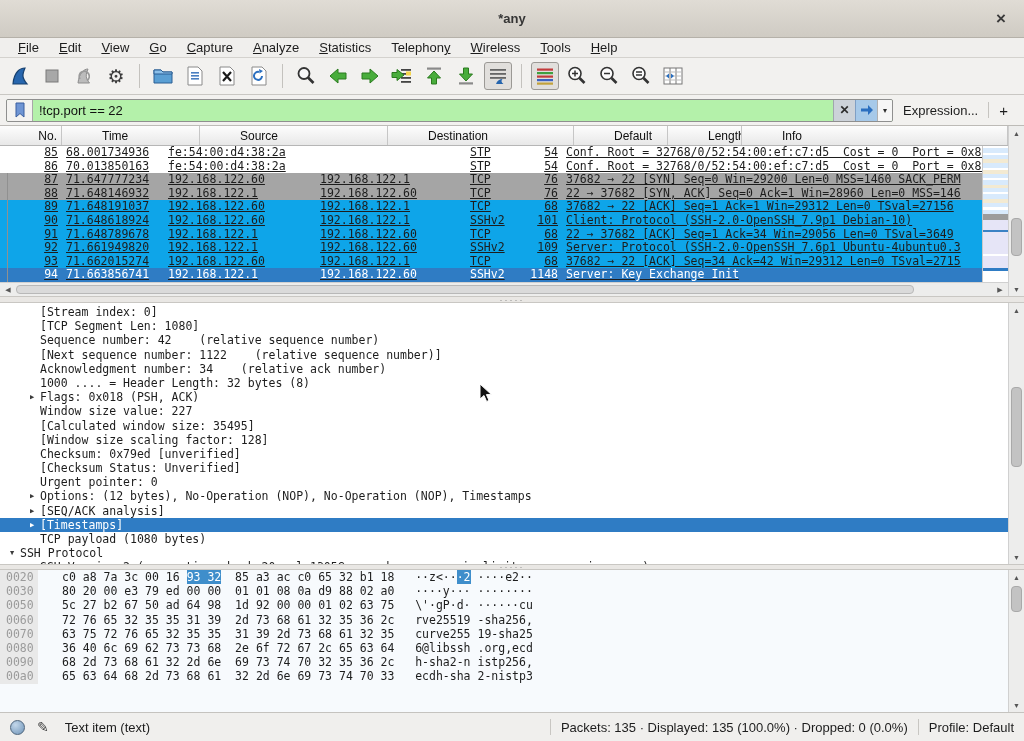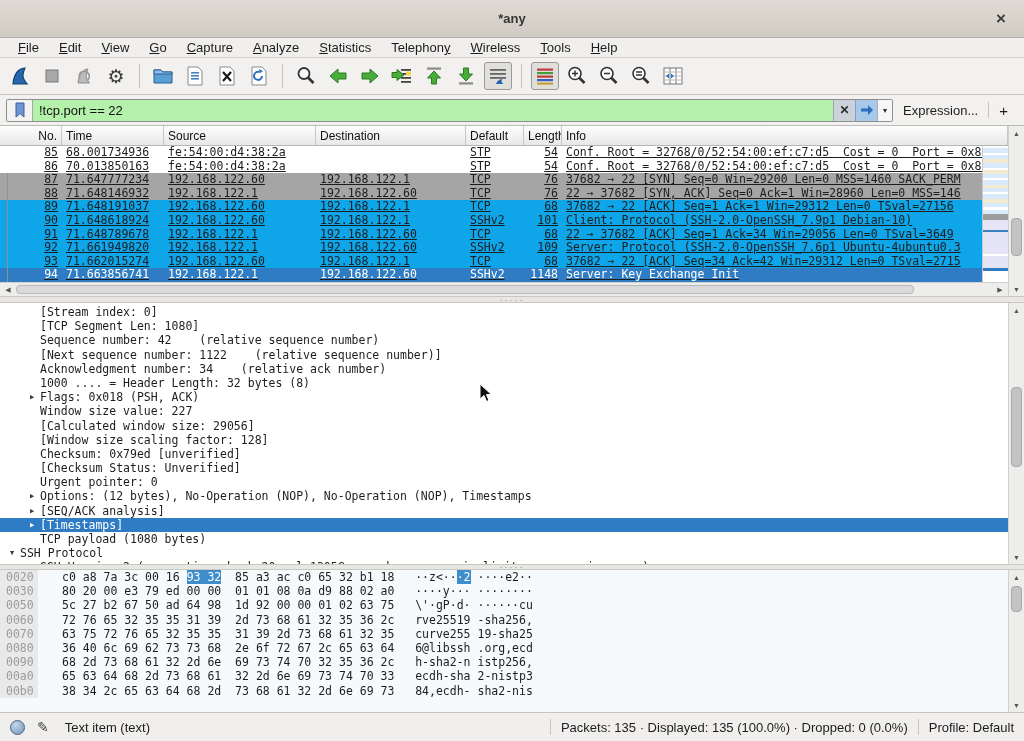--- a/index.html
+++ b/index.html
@@ -59,21 +59,21 @@
   .fcaret { width:15px; background:#f6f6f6; border-left:1px solid #b0b0b0; font-size:8px; }
   .expression { font-size:13px; padding:0 10px; white-space:nowrap; }
   .fsep { width:1px; height:16px; background:#c6c4c0; }
   .fplus { font-size:15px; padding:0 10px; }
 
   
   .list-wrap { display:flex; height:170px; }
   .list-col { width:1008px; display:flex; flex-direction:column; }
   .list-header {
     height:20px; display:flex; background:linear-gradient(#fdfdfd,#e8e8e8);
-    border-bottom:1px solid #b6b6b6; font-size:12px; color:#101010;
+    border-bottom:1px solid #b6b6b6; font-size:12px; color:#101010;gap:36px;
   }
   .hcell { padding:3px 4px 0 4px; border-right:1px solid #c6c6c6; overflow:hidden; white-space:nowrap; flex-shrink:0; }
   .list-rows { height:136px; position:relative; overflow:hidden; background:#fff;
     font-family:"DejaVu Sans Mono", monospace; font-size:11.5px;text-decoration:underline; }
   .prow { display:flex; height:13.6px; line-height:13.6px; white-space:pre; position:relative; }
   .prow.stream::before { content:''; position:absolute; left:7px; top:0; bottom:0; width:1px; background:#909090; }
   .cell { padding:0 4px; overflow:hidden; flex-shrink:0; }
   .c-no   { width:62px;  text-align:right; }
   .c-time { width:102px; }
   .c-src  { width:152px; }
@@ -400,21 +400,21 @@
 <div class="details-wrap">
   <div class="details">
       <div class="dline"><span class="arr ind1"></span><span>[Stream index: 0]</span></div>
       <div class="dline"><span class="arr ind1"></span><span>[TCP Segment Len: 1080]</span></div>
       <div class="dline"><span class="arr ind1"></span><span>Sequence number: 42    (relative sequence number)</span></div>
       <div class="dline"><span class="arr ind1"></span><span>[Next sequence number: 1122    (relative sequence number)]</span></div>
       <div class="dline"><span class="arr ind1"></span><span>Acknowledgment number: 34    (relative ack number)</span></div>
       <div class="dline"><span class="arr ind1"></span><span>1000 .... = Header Length: 32 bytes (8)</span></div>
       <div class="dline"><span class="arr ind1">▶</span><span>Flags: 0x018 (PSH, ACK)</span></div>
       <div class="dline"><span class="arr ind1"></span><span>Window size value: 227</span></div>
-      <div class="dline"><span class="arr ind1"></span><span>[Calculated window size: 29056]</span></div>
+      <div class="dline"><span class="arr ind1"></span><span>[Calculated window size: 35495]</span></div>
       <div class="dline"><span class="arr ind1"></span><span>[Window size scaling factor: 128]</span></div>
       <div class="dline"><span class="arr ind1"></span><span>Checksum: 0x79ed [unverified]</span></div>
       <div class="dline"><span class="arr ind1"></span><span>[Checksum Status: Unverified]</span></div>
       <div class="dline"><span class="arr ind1"></span><span>Urgent pointer: 0</span></div>
       <div class="dline"><span class="arr ind1">▶</span><span>Options: (12 bytes), No-Operation (NOP), No-Operation (NOP), Timestamps</span></div>
       <div class="dline"><span class="arr ind1">▶</span><span>[SEQ/ACK analysis]</span></div>
       <div class="dline selected"><span class="arr ind1">▶</span><span>[Timestamps]</span></div>
       <div class="dline"><span class="arr ind1"></span><span>TCP payload (1080 bytes)</span></div>
       <div class="dline"><span class="arr ind0">▼</span><span>SSH Protocol</span></div>
       <div class="dline"><span class="arr ind1">▶</span><span>SSH Version 2 (encryption:chacha20-poly1305@openssh.com mac:&lt;implicit&gt; compression:none)</span></div>
@@ -433,21 +433,20 @@
 <div class="hex-wrap">
   <div class="hexpane">
       <div class="hrow"><span class="off">0020</span><span class="hbody"><span>c0 a8 7a 3c 00 16 </span><span class="hl">93 32</span><span>  </span><span>85 a3 ac c0 65 32 b1 18</span><span>   </span><span>··z&lt;··</span><span class="hl">·2</span><span> </span><span>····e2··</span></span></div>
       <div class="hrow"><span class="off">0030</span><span class="hbody"><span>80 20 00 e3 79 ed 00 00</span><span>  </span><span>01 01 08 0a d9 88 02 a0</span><span>   </span><span>····y···</span><span> </span><span>········</span></span></div>
       <div class="hrow"><span class="off">0050</span><span class="hbody"><span>5c 27 b2 67 50 ad 64 98</span><span>  </span><span>1d 92 00 00 01 02 63 75</span><span>   </span><span>\'·gP·d·</span><span> </span><span>······cu</span></span></div>
       <div class="hrow"><span class="off">0060</span><span class="hbody"><span>72 76 65 32 35 35 31 39</span><span>  </span><span>2d 73 68 61 32 35 36 2c</span><span>   </span><span>rve25519</span><span> </span><span>-sha256,</span></span></div>
       <div class="hrow"><span class="off">0070</span><span class="hbody"><span>63 75 72 76 65 32 35 35</span><span>  </span><span>31 39 2d 73 68 61 32 35</span><span>   </span><span>curve255</span><span> </span><span>19-sha25</span></span></div>
       <div class="hrow"><span class="off">0080</span><span class="hbody"><span>36 40 6c 69 62 73 73 68</span><span>  </span><span>2e 6f 72 67 2c 65 63 64</span><span>   </span><span>6@libssh</span><span> </span><span>.org,ecd</span></span></div>
       <div class="hrow"><span class="off">0090</span><span class="hbody"><span>68 2d 73 68 61 32 2d 6e</span><span>  </span><span>69 73 74 70 32 35 36 2c</span><span>   </span><span>h-sha2-n</span><span> </span><span>istp256,</span></span></div>
       <div class="hrow"><span class="off">00a0</span><span class="hbody"><span>65 63 64 68 2d 73 68 61</span><span>  </span><span>32 2d 6e 69 73 74 70 33</span><span>   </span><span>ecdh-sha</span><span> </span><span>2-nistp3</span></span></div>
-      <div class="hrow"><span class="off">00b0</span><span class="hbody"><span>38 34 2c 65 63 64 68 2d</span><span>  </span><span>73 68 61 32 2d 6e 69 73</span><span>   </span><span>84,ecdh-</span><span> </span><span>sha2-nis</span></span></div>
     </div>
   <div class="vscroll">
     <div class="sb-arrow">▲</div>
     <div class="sb-track">
         <div class="sb-thumb" style="top:2px;height:26px;"></div>
       </div>
     <div class="sb-arrow">▼</div>
   </div>
 </div>
 

